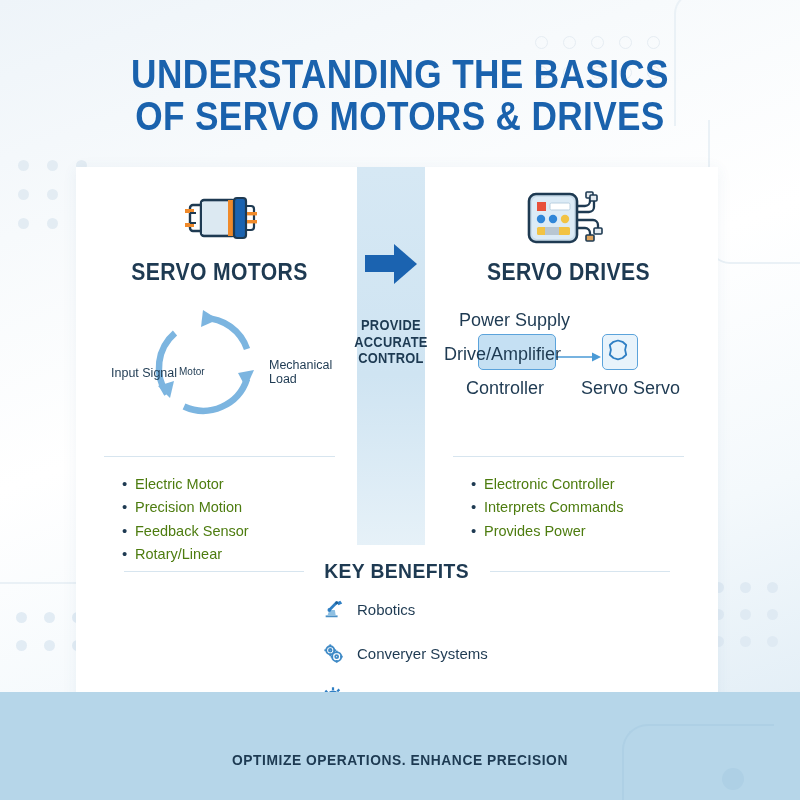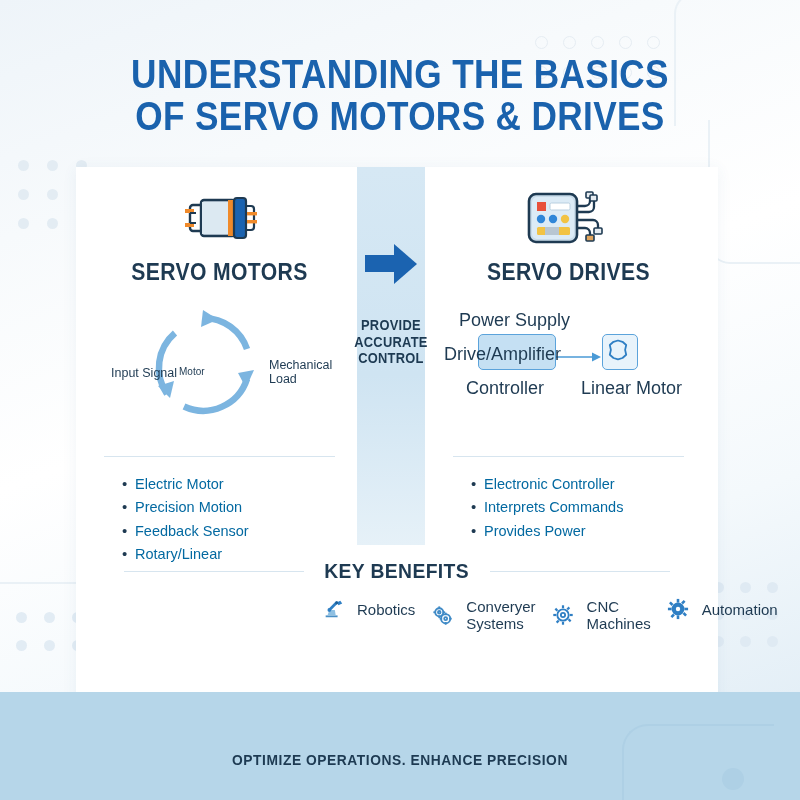--- a/index.html
+++ b/index.html
@@ -301,21 +301,21 @@
     background: #d7e5ef;
     margin: 14px 22px 0 22px;
   }
   .bullets {
     margin: 16px 0 0 0;
     padding: 0 0 0 40px;
     list-style: none;
   }
   .bullets li {
     font-size: 14.5px;
-    color: #0369a1;
+    color: #4d7c0f;
     line-height: 1.62;
     position: relative;
     padding-left: 13px;
   }
   .bullets li::before {
     content: "\2022";
     position: absolute;
     left: 0; top: -1px;
     color: #1e3a52;
     font-size: 15px;
@@ -344,22 +344,22 @@
     color: #1e3a52;
     letter-spacing: 0.4px;
     white-space: nowrap;
     transform: scaleX(0.92);
   }
   .kb-list {
     margin: 15px 0 0 0;
     padding: 0;
     list-style: none;
     display: flex;
-    flex-direction: row;
-    gap: 16px;
+    flex-direction: column;
+    gap: 22px;
     align-items: flex-start;
     padding-left: 246px;
   }
   .kb-item {
     display: flex;
     align-items: center;
     gap: 13px;
   }
   .kb-item .kb-ico {
     width: 22px; height: 22px;
@@ -530,21 +530,21 @@
               <path d="M15 5.5 l4.5 1.3 3.7 3.2 -1.1 4.9 1.1 4.9 -3.7 3.2 -4.5 1.3 -4.5 -1.3 -3.7 -3.2 1.1 -4.9 -1.1 -4.9 3.7 -3.2z" fill="none" stroke="#2f7fc4" stroke-width="1.8" stroke-linejoin="round"></path>
             </svg>
           </div>
           <svg class="connector" viewBox="0 0 45 14" aria-hidden="true">
             <path d="M0 7 H36" stroke="#4a9ad6" stroke-width="1.7" fill="none"></path>
             <polygon points="36,2.5 45,7 36,11.5" fill="#4a9ad6"></polygon>
           </svg>
           <div class="blk-label lbl-power">Power Supply</div>
           <div class="blk-label lbl-drive">Drive/Amplifier</div>
           <div class="blk-label lbl-ctrl">Controller</div>
-          <div class="blk-label lbl-motor">Linear Motor</div>
+          <div class="blk-label lbl-motor">Servo Servo</div>
         </div>
 
         <div class="divider"></div>
         <ul class="bullets">
           <li>Electronic Controller</li>
           <li>Interprets Commands</li>
           <li>Provides Power</li>
         </ul>
       </div>
     </div>

